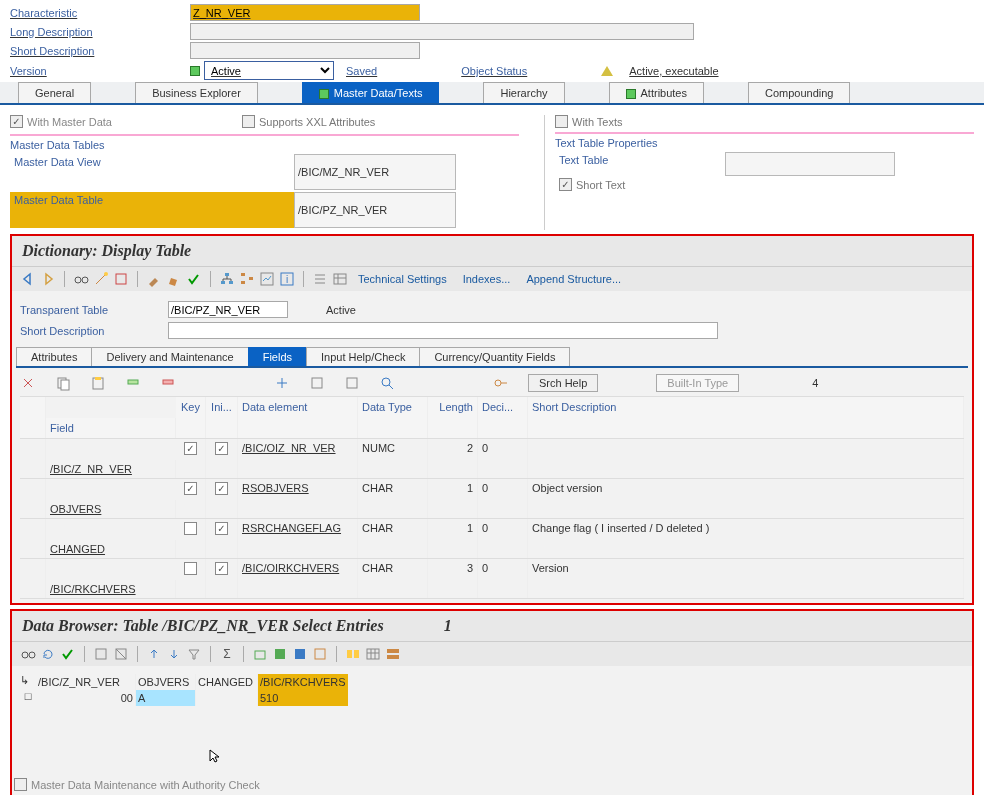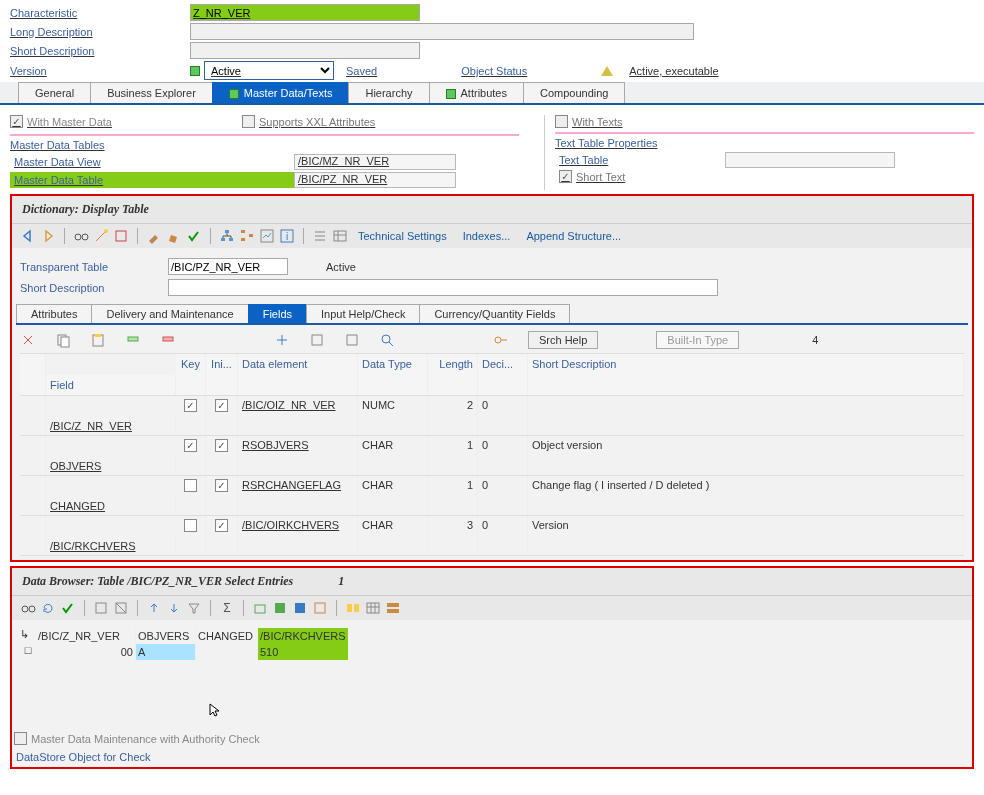--- a/index.html
+++ b/index.html
@@ -1,43 +1,43 @@
 <!DOCTYPE html>
 <html><head>
   <meta charset="utf-8">
   <style>
     * { margin:0; padding:0; box-sizing:border-box; }
     body { font-family:Arial,Helvetica,sans-serif; font-size:11px; background:#fff; color:#333; width:984px; }
     .section { padding:2px 4px; }
     .field-row { display:flex; align-items:center; gap:4px; margin-bottom:2px; }
     .field-label { width:180px; color:#3a5fa0; padding:2px 4px; }
     .field-input { border:1px solid #a8a8a8; padding:1px 2px; font-size:11px; font-family:inherit; height:17px; }
-    .hl-yellow { background:#84cc16; }
+    .hl-yellow { background:#eab308; }
     .hl-cyan { background:#a8e4ff; }
     .green-box { display:inline-block; width:10px; height:10px; background:#5dc95d; border:1px solid #2a7a2a; vertical-align:middle; }
     .select { border:1px solid #3a5fa0; padding:0 2px; height:19px; font-size:11px; font-family:inherit; background:#fff; }
     .saved-label { color:#3a5fa0; }
     .tri-ico { display:inline-block; width:0; height:0; border-left:6px solid transparent; border-right:6px solid transparent; border-bottom:10px solid #d4c042; }
-    .tabstrip { display:flex; border-bottom:2px solid #1a5aa0; background:#eef0f2; margin-top:1px; }
+    .tabstrip { display:flex; border-bottom:2px solid #1a5aa0; background:#eef0f2; margin-top:1px;gap:45px; }
     .tab { padding:4px 16px; border:1px solid #a8a8a8; border-bottom:none; background:#f4f4f4; color:#333; cursor:pointer; margin-right:-1px; }
     .tab.active { background:#0a62c4; color:#fff; border-color:#0a62c4; }
     .tab .green-box { margin-right:5px; }
-    .content-row { display:flex; gap:25px; padding:10px 10px 0px;text-decoration:underline; }
+    .content-row { display:flex; gap:25px; padding:10px 10px 0px; }
     .panel { flex:1; }
     .chk-row { display:flex; align-items:center; color:#777; gap:4px; margin-bottom:4px; }
     .chk { width:13px; height:13px; border:1px solid #888; background:#fff; display:inline-block; }
     .chk.checked::after { content:"✓"; font-size:10px; color:#555; line-height:11px; display:block; text-align:center;}
     .groupbox { border-top:2px solid #f9a8d4; margin-top:2px; }
     .groupbox-title { color:#3a5fa0; padding:3px 0; }
     .kv-table { }
     .kv-table .kv { display:flex; margin-bottom:2px; }
     .kv-table .k { width:284px; color:#3a5fa0; padding:2px 4px; }
-    .kv-table .v { width:162px; border:1px solid #b8b8b8; padding:0 3px; background:#f5f5f5; }
+    .kv-table .v { width:162px; border:1px solid #b8b8b8; padding:11px 3px; background:#f5f5f5; }
     .redbox { border:2px solid #d00; margin:4px 10px; background:#f2f2f2; }
-    .dict-title { font-family:Georgia,serif; font-style:italic; font-weight:bold; font-size:12px; padding:6px 10px; background:#e8e8e8; }
+    .dict-title { font-family:Georgia,serif; font-style:italic; font-weight:bold; font-size:16px; padding:6px 10px; background:#e8e8e8; }
     .toolbar { display:flex; align-items:center; gap:4px; padding:4px 8px; background:#e8e8e8; border-top:1px solid #ccc; }
     .tb-sep { width:1px; height:16px; background:#aaa; margin:0 4px; }
     .tb-link { color:#1a5aa0; cursor:pointer; padding:0 6px; white-space:nowrap; }
     .inner-tabstrip { display:flex; border-bottom:2px solid #1a5aa0; margin:4px 4px 0; }
     .inner-tab { padding:3px 14px; border:1px solid #a8a8a8; background:#f4f4f4; cursor:pointer; border-bottom:none; margin-right:-1px; color:#333; }
     .inner-tab.active { background:#0a62c4; color:#fff; border-color:#0a62c4; }
     .mini-tb { display:flex; gap:19px; padding:6px 8px 2px; align-items:center;}
     .fld-btn { border:1px solid #a8a8a8; padding:2px 10px; background:#f0f0f0; cursor:pointer; font-size:11px; color:#333;}
     .fld-btn.dis { color:#999; background:#f7f7f7; }
     .grid { margin:2px 8px 4px; border-top:1px solid #ddd; }

